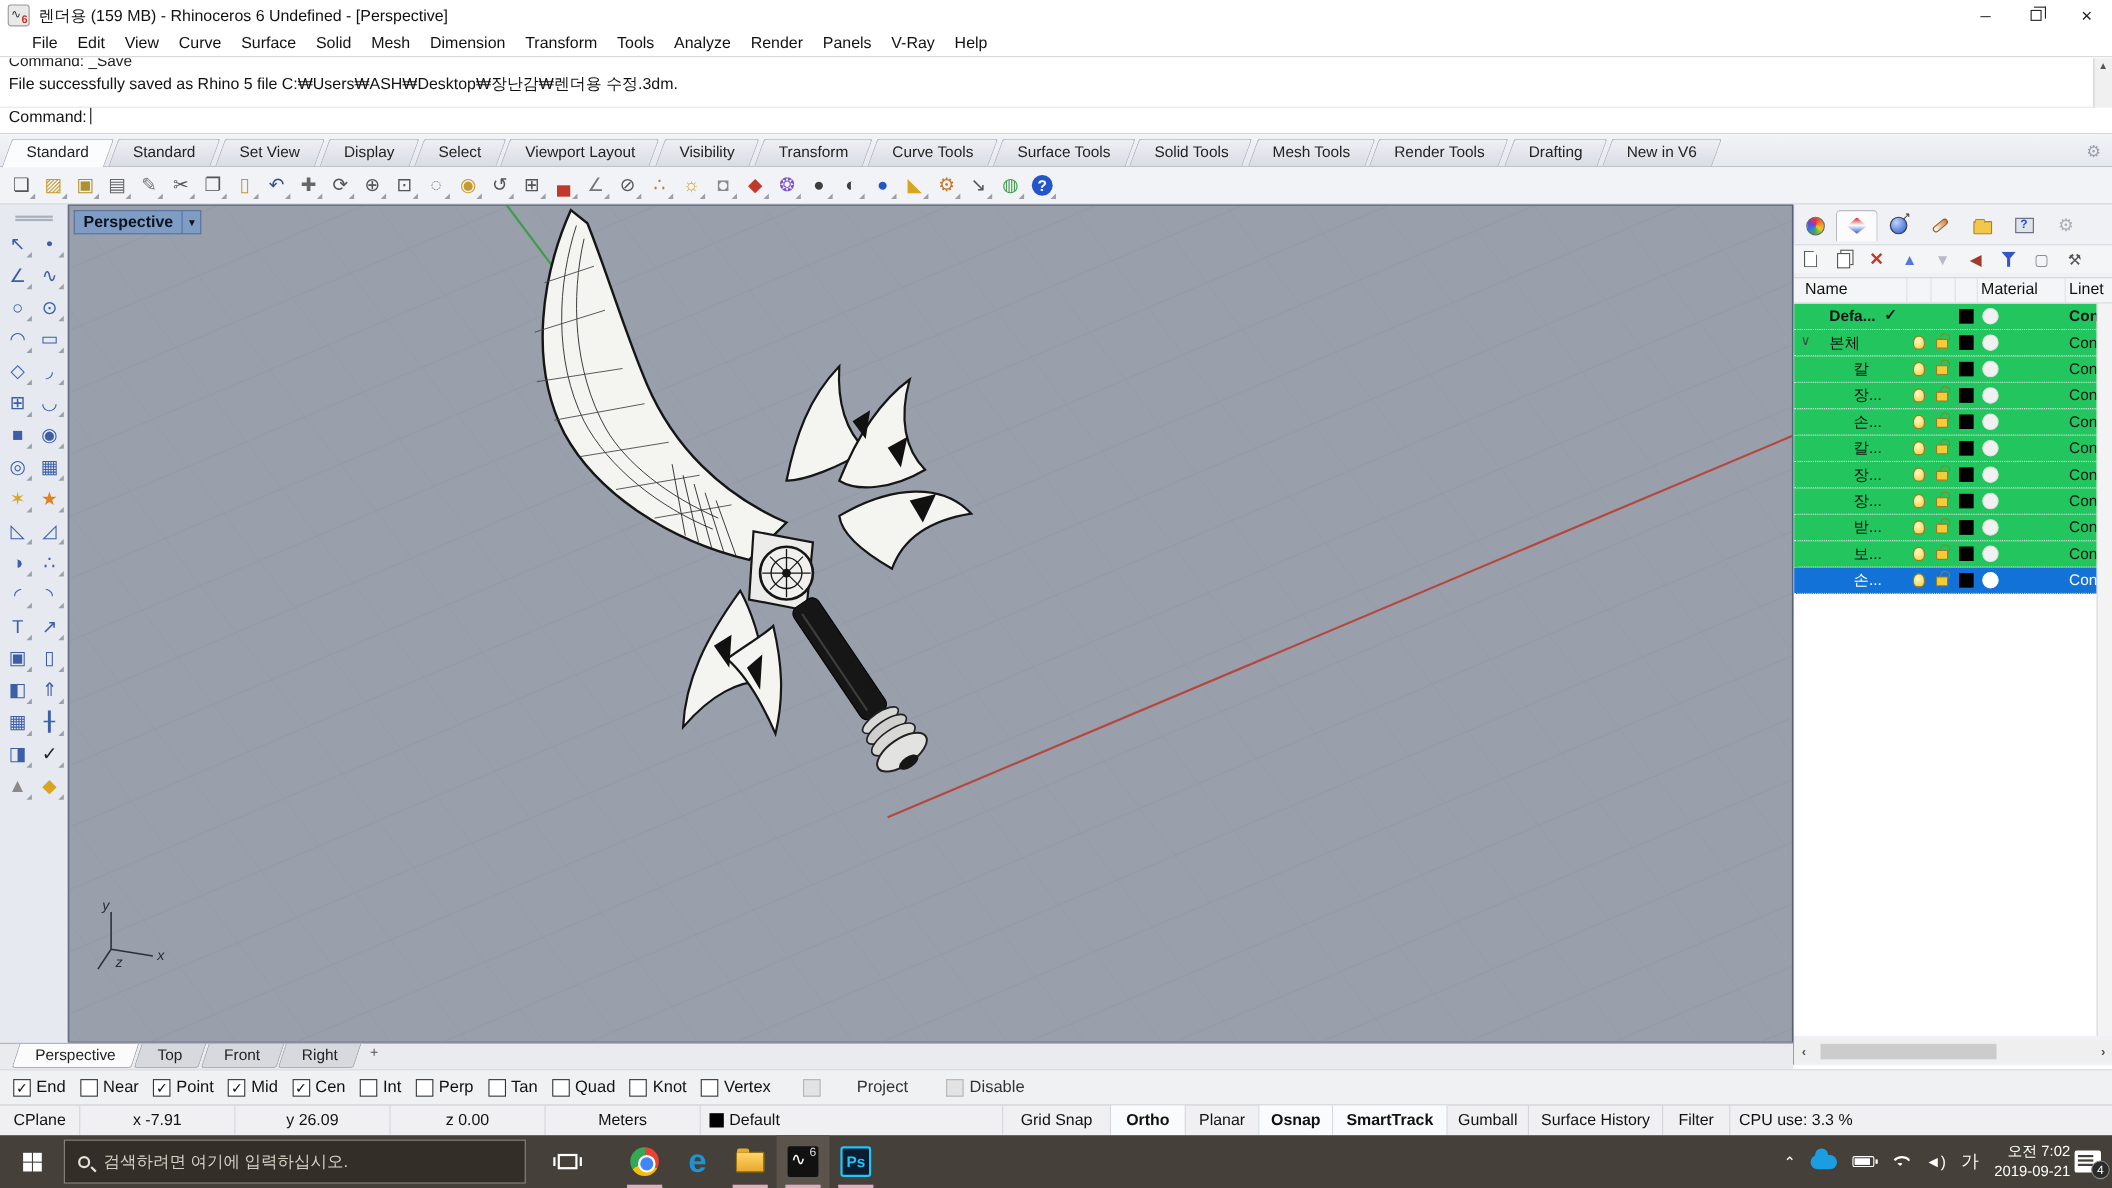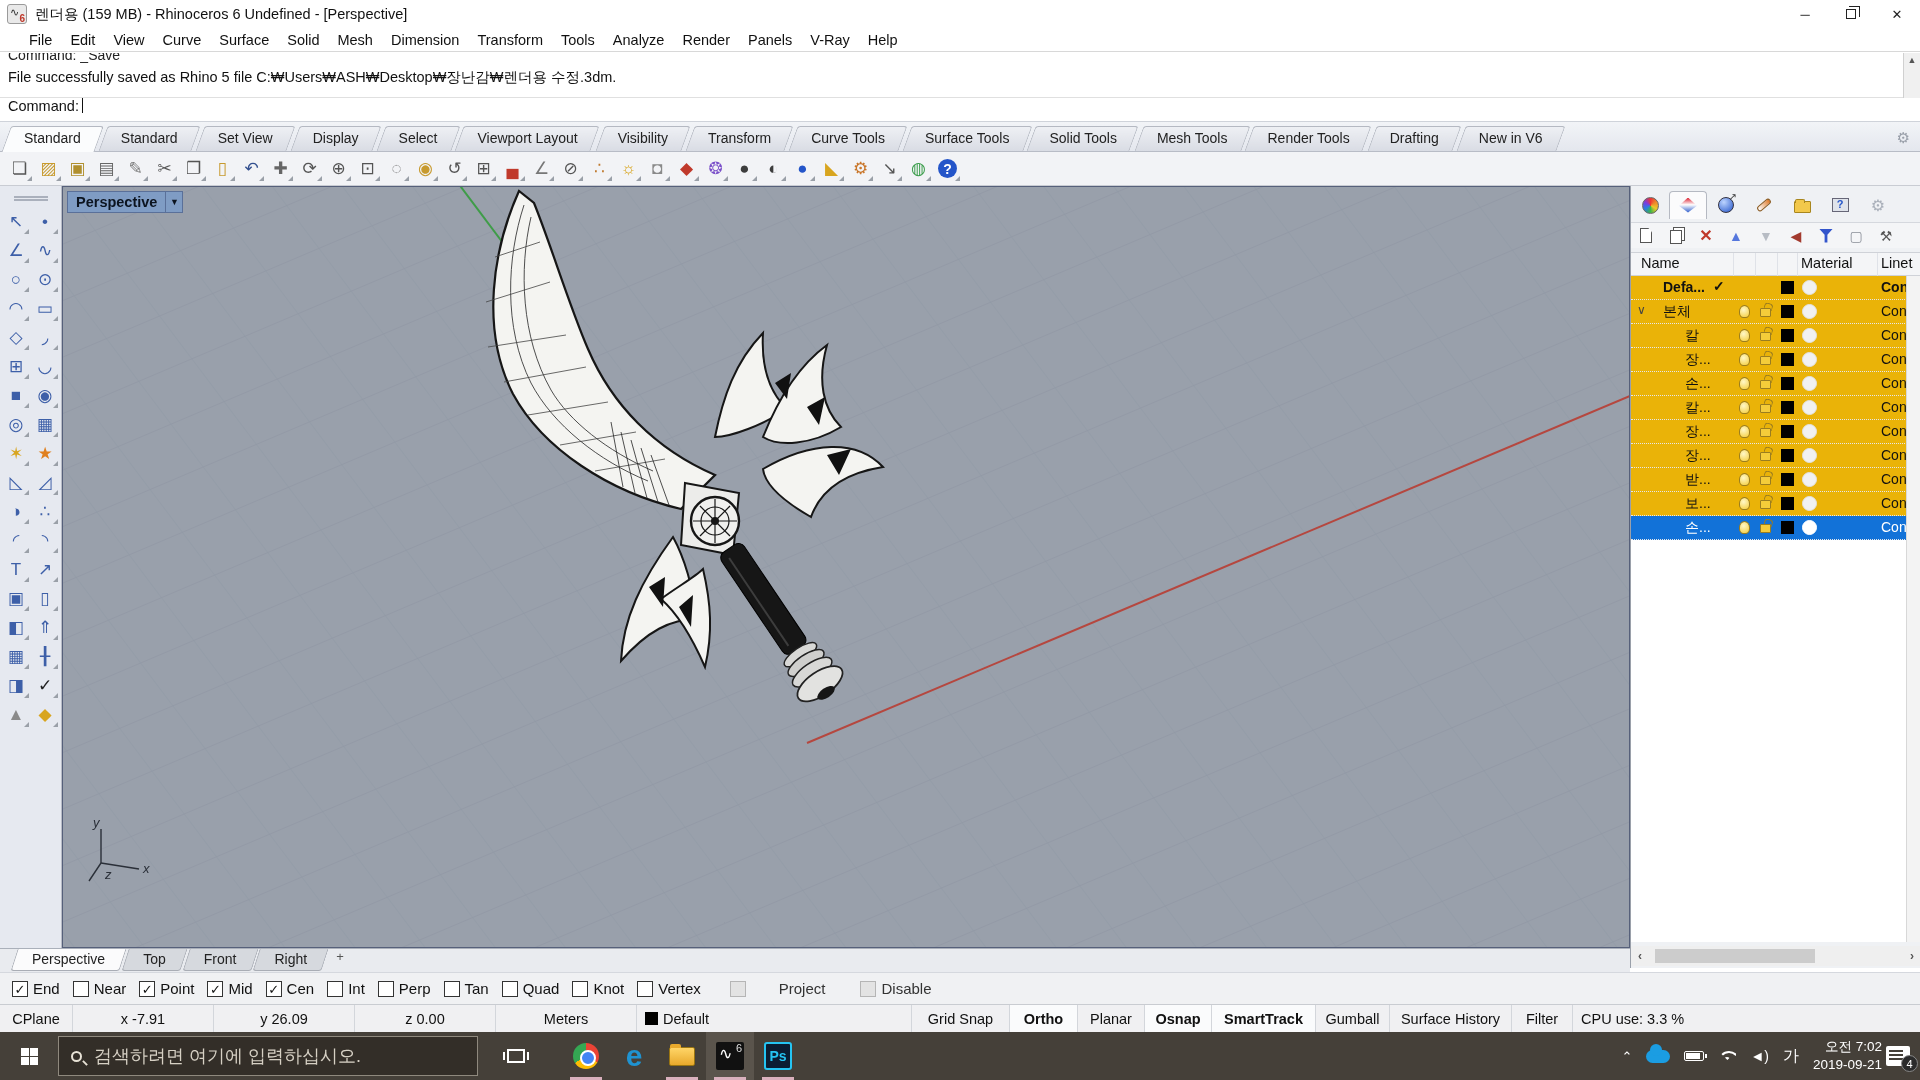--- a/index.html
+++ b/index.html
@@ -117,21 +117,21 @@
   .icon-page { width:12px; height:15px; background:#fff; border:1px solid #555;
     clip-path:polygon(0 0,70% 0,100% 28%,100% 100%,0 100%); }
   .icon-pages { width:12px; height:14px; background:#fff; border:1px solid #555; box-shadow:3px -3px 0 -1px #fff,3px -3px 0 0 #555; margin-top:3px; }
   .icon-funnel { width:14px; height:14px; background:#3355cc; clip-path:polygon(0 0,100% 0,60% 45%,60% 100%,40% 100%,40% 45%); }
   #pheader { position:absolute; left:0; top:66px; width:290px; height:24px; background:#f4f5f7;
     border-top:1px solid #cfd2d8; border-bottom:1px solid #cfd2d8; font-size:14.5px; color:#111; }
   #pheader .h { position:absolute; top:2px; }
   .hdiv { position:absolute; top:0; height:24px; width:1px; background:#dfe2e8; }
   #playerlist { position:absolute; left:0; top:90px; width:276px; height:666px; background:#fff; overflow:hidden; }
   .lrow { position:relative; height:24px; border-bottom:1px dotted #e4e6ea; font-size:14px; color:#111;
-    background:#eab308; }
+    background:#22c55e; }
   .lrow.sel { background:#1272d8; color:#fff; }
   .lrow .chev { position:absolute; left:6px; top:3px; font-size:12px; color:#444; }
   .lrow .lname { position:absolute; left:32px; top:3px; white-space:nowrap; }
   .lrow .lname.ind { left:54px; }
   .lrow .lname.b { font-weight:bold; }
   .lrow .lcur { position:absolute; left:82px; top:2px; font-weight:bold; font-size:14px; }
   .bulb { position:absolute; left:108px; top:5px; width:11px; height:13px;
     background:radial-gradient(circle at 40% 35%,#fff8c8,#f4cc3a); border:1px solid #9a7d20; border-radius:50% 50% 40% 40%; }
   .lock { position:absolute; left:129px; top:8px; width:11px; height:9px; background:#f4cc3a;
     border:1px solid #9a7d20; border-radius:1px; }
@@ -192,21 +192,21 @@
   #taskbar { position:absolute; left:0; top:1032px; width:1920px; height:48px; background:#454039;
     display:flex; align-items:center; }
   #start { width:58px; height:48px; display:flex; align-items:center; justify-content:center; }
   .winlogo { width:17px; height:17px; display:grid; grid-template-columns:8px 8px; grid-gap:1px; }
   .winlogo i { background:#fff; }
   #searchbox { width:420px; height:40px; background:#332e28; border:1px solid #8f897e; display:flex;
     align-items:center; padding-left:12px; }
   .mag { width:11px; height:11px; border:2px solid #e8e2d6; border-radius:50%; position:relative; margin-right:12px; }
   .mag::after { content:""; position:absolute; left:9px; top:9px; width:6px; height:2px; background:#e8e2d6;
     transform:rotate(45deg); }
-  #search-text { font-size:18px; color:#d6d0c4; }
+  #search-text { font-size:15px; color:#d6d0c4; }
   .tb-app { width:48px; height:48px; display:flex; align-items:center; justify-content:center; position:relative; }
   .tb-app.running::after { content:""; position:absolute; left:8px; bottom:0; width:32px; height:3px; background:#d9b0bd; }
   .tb-app.active { background:#5a544c; }
   .tv-icon { width:18px; height:14px; border:2px solid #fff; position:relative; background:transparent; }
   .tv-icon::before { content:""; position:absolute; left:-6px; top:1px; width:2px; height:8px; background:#fff; }
   .tv-icon::after { content:""; position:absolute; right:-6px; top:1px; width:2px; height:8px; background:#fff; }
   .chrome-icon { width:26px; height:26px; border-radius:50%;
     background:conic-gradient(#ea4335 0 33%,#fbbc05 33% 66%,#34a853 66% 100%); position:relative; }
   .chrome-icon::after { content:""; position:absolute; left:7px; top:7px; width:12px; height:12px;
     border-radius:50%; background:#4285f4; border:2px solid #fff; }

